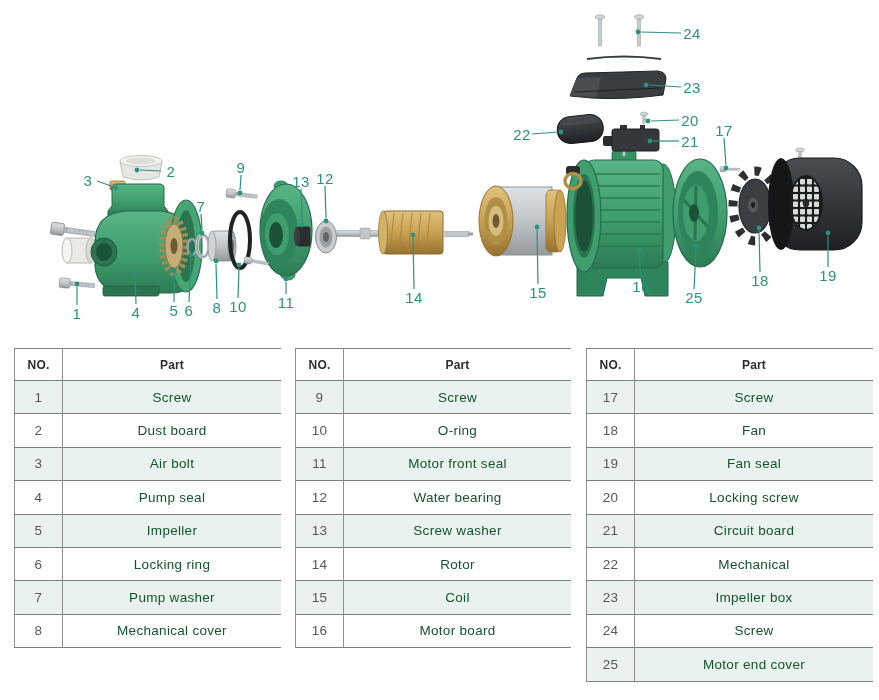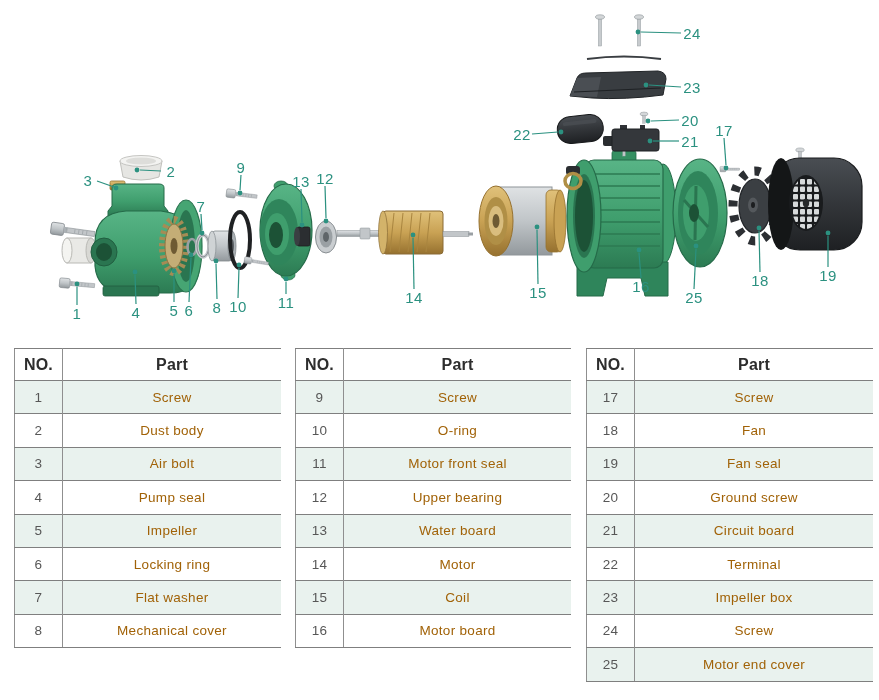--- a/index.html
+++ b/index.html
@@ -9,22 +9,22 @@
   .callout-num{font-family:"Liberation Sans",sans-serif;font-size:15px;letter-spacing:.5px;}
   .pt{position:absolute;top:348px;}
   .pt-1{left:14px;width:267px;}
   .pt-2{left:295px;width:276px;}
   .pt-3{left:586px;width:287px;}
   table{border-collapse:collapse;table-layout:fixed;width:100%;
         border-left:1px solid #8f8f8f;}
   th,td{border-top:1.4px solid #7f7f7f;text-align:center;padding:0;}
   tbody tr:last-child td{border-bottom:1.4px solid #7f7f7f;}
   th:first-child,td:first-child{border-right:1px solid #8f8f8f;width:47px;}
-  th{height:31px;font-size:16px;font-weight:bold;color:#2d2d2d;letter-spacing:.2px;}
-  td{height:32.4px;font-size:13.5px;color:#a16207;letter-spacing:.3px;}
+  th{height:31px;font-size:12px;font-weight:bold;color:#2d2d2d;letter-spacing:.2px;}
+  td{height:32.4px;font-size:13.5px;color:#14532d;letter-spacing:.3px;}
   td:first-child{color:#575757;}
   tbody tr:nth-child(odd){background:#e9f2ee;}
 </style>
 </head>
 <body>
 
 <div class="stage">
 
   <svg class="diagram-svg" width="879" height="345" viewBox="0 0 879 345">
     <defs>
@@ -409,41 +409,41 @@
             <th>Part</th>
           </tr>
         </thead>
         <tbody>
           <tr>
             <td>1</td>
             <td>Screw</td>
           </tr>
           <tr>
             <td>2</td>
-            <td>Dust body</td>
+            <td>Dust board</td>
           </tr>
           <tr>
             <td>3</td>
             <td>Air bolt</td>
           </tr>
           <tr>
             <td>4</td>
             <td>Pump seal</td>
           </tr>
           <tr>
             <td>5</td>
             <td>Impeller</td>
           </tr>
           <tr>
             <td>6</td>
             <td>Locking ring</td>
           </tr>
           <tr>
             <td>7</td>
-            <td>Flat washer</td>
+            <td>Pump washer</td>
           </tr>
           <tr>
             <td>8</td>
             <td>Mechanical cover</td>
           </tr>
         </tbody>
       </table>
   </div>
   <div class="pt pt-2">
     <table>
@@ -461,29 +461,29 @@
           <tr>
             <td>10</td>
             <td>O-ring</td>
           </tr>
           <tr>
             <td>11</td>
             <td>Motor front seal</td>
           </tr>
           <tr>
             <td>12</td>
-            <td>Upper bearing</td>
+            <td>Water bearing</td>
           </tr>
           <tr>
             <td>13</td>
-            <td>Water board</td>
+            <td>Screw washer</td>
           </tr>
           <tr>
             <td>14</td>
-            <td>Motor</td>
+            <td>Rotor</td>
           </tr>
           <tr>
             <td>15</td>
             <td>Coil</td>
           </tr>
           <tr>
             <td>16</td>
             <td>Motor board</td>
           </tr>
         </tbody>
@@ -505,29 +505,29 @@
           <tr>
             <td>18</td>
             <td>Fan</td>
           </tr>
           <tr>
             <td>19</td>
             <td>Fan seal</td>
           </tr>
           <tr>
             <td>20</td>
-            <td>Ground screw</td>
+            <td>Locking screw</td>
           </tr>
           <tr>
             <td>21</td>
             <td>Circuit board</td>
           </tr>
           <tr>
             <td>22</td>
-            <td>Terminal</td>
+            <td>Mechanical</td>
           </tr>
           <tr>
             <td>23</td>
             <td>Impeller box</td>
           </tr>
           <tr>
             <td>24</td>
             <td>Screw</td>
           </tr>
           <tr>

